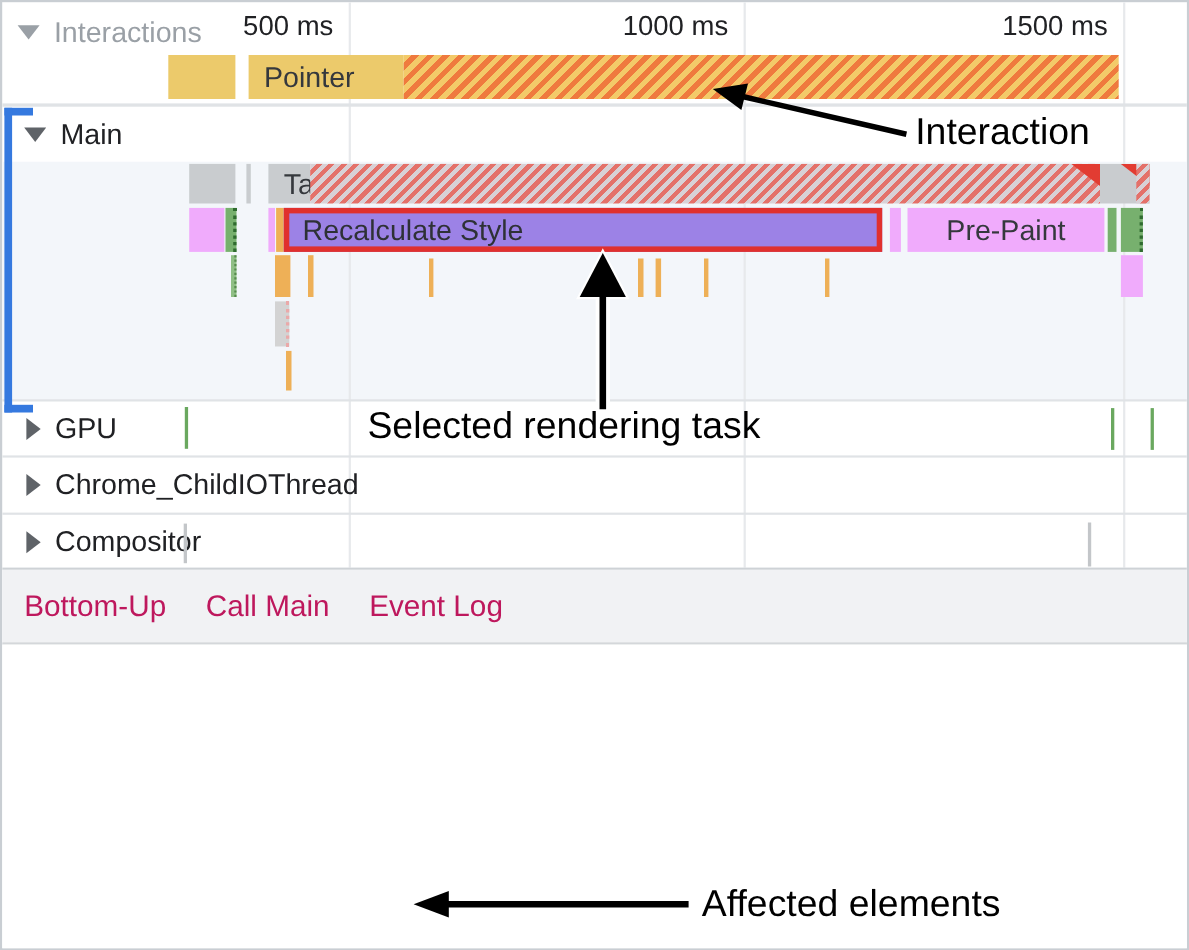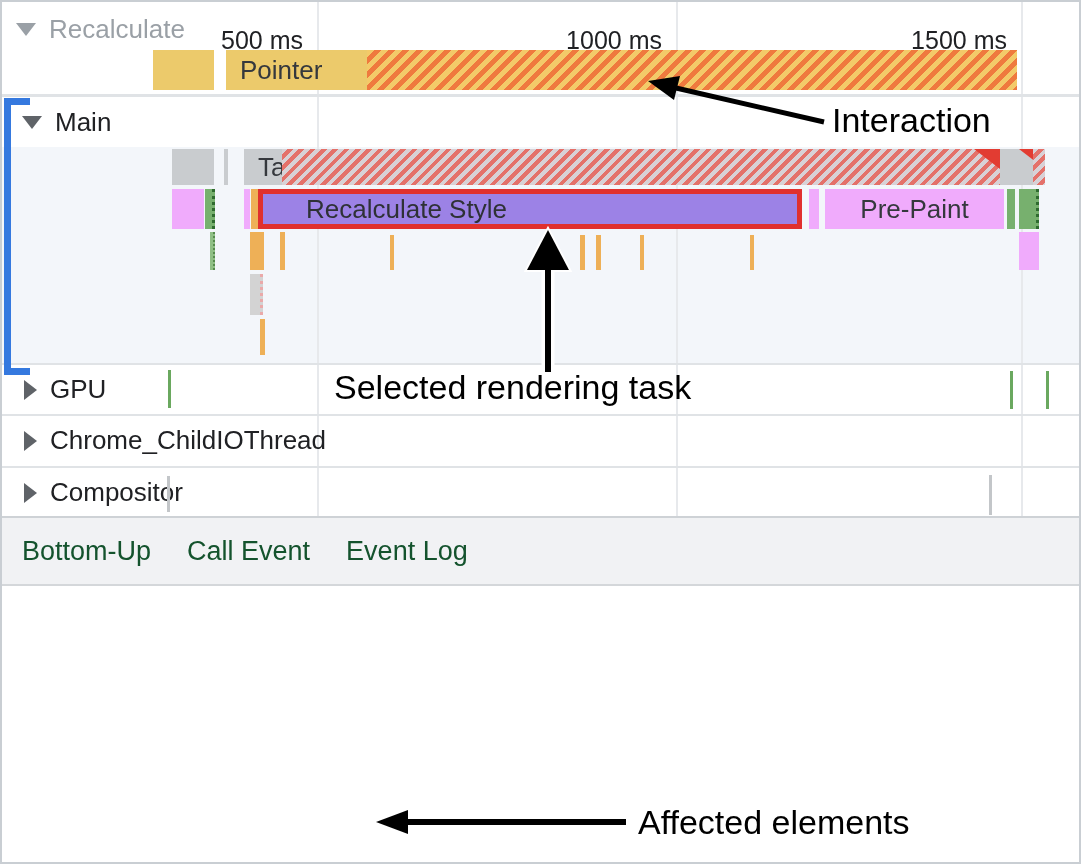--- a/index.html
+++ b/index.html
@@ -2,21 +2,21 @@
 <html><head>
 <meta charset="utf-8">
 <style>
   html,body{margin:0;padding:0;background:#fff;}
   #app{position:relative;width:1081px;height:864px;box-sizing:border-box;border:2px solid #c9ced3;
        background:#fff;font-family:"Liberation Sans",sans-serif;overflow:hidden;}
   #tracks{position:absolute;left:0;top:0;width:100%;height:516px;}
   .flamebg{position:absolute;left:0;top:145px;width:100%;height:217px;background:#f3f6fa;}
   .gridline{position:absolute;top:0;width:2px;height:514px;background:#e7e9ec;}
   .hdiv{position:absolute;left:0;width:100%;background:#e0e3e6;}
-  .ruler-label{position:absolute;top:24px;width:130px;text-align:right;font-size:25px;color:#202124;}
+  .ruler-label{position:absolute;top:8px;width:130px;text-align:right;font-size:25px;color:#202124;}
   .track-head{position:absolute;display:flex;align-items:center;gap:13px;font-size:26px;color:#202124;cursor:default;}
   .tri-down{width:0;height:0;border-left:10px solid transparent;border-right:10px solid transparent;border-top:13px solid #5f6368;}
   .tri-right{width:0;height:0;border-top:10px solid transparent;border-bottom:10px solid transparent;border-left:13px solid #5f6368;}
   #head-interactions{left:14px;top:12px;color:#9aa0a6;}
   #head-interactions .tri-down{border-top-color:#9aa0a6;}
   #head-main{left:20px;top:105px;}
   #head-gpu{left:22px;top:372px;}
   #head-childio{left:22px;top:423px;}
   #head-compositor{left:22px;top:475px;}
   #bracket{position:absolute;left:2px;top:96px;width:26px;height:277px;box-sizing:border-box;
@@ -24,37 +24,37 @@
   .bar{position:absolute;display:flex;align-items:center;box-sizing:border-box;z-index:1;}
   .bar .lbl{font-size:26px;color:#35383d;padding-left:14px;white-space:nowrap;position:relative;z-index:3;}
   .bar.center{justify-content:center;}
   .bar.center .lbl{padding:0;}
   .k-yellow{background:#ecca6b;}
   .k-yellow-striped{background:repeating-linear-gradient(135deg,#f3ca69 0 5px,#ef7a3e 5px 10px);}
   .k-gray{background:#c9cccf;}
   .k-gray-striped{background:repeating-linear-gradient(135deg,#d8d1d6 0 4px,#e4716a 4px 8px);}
   .k-purple{background:#f0abfc;}
   .k-purple-selected{background:#9c82e6;border:5px solid #e0302e;z-index:2;}
-  .k-purple-selected .lbl{padding-left:12px;color:#2e3136;margin-left:31px;}
+  .k-purple-selected .lbl{padding-left:12px;color:#2e3136;}
   .k-green{background:#77b06e;}
   .k-green-dotted{background:#77b06e;border-right:3px dotted #2f6b2f;}
   .k-green-light{background:#8fbf85;border-right:2px dotted #568a4d;}
   .k-orange{background:#eeb057;}
   .k-gray-pink{background:#d3d3d3;border-right:3px dotted #eaa9a9;}
   .k-green-tick{background:#6aa85f;}
   .k-gray-tick{background:#c3c6c9;}
   .corner{position:absolute;right:0;top:0;width:0;height:0;border-left:26px solid transparent;border-top:20px solid #e23c32;}
   .annotation{position:absolute;font-size:34px;color:#000;white-space:nowrap;z-index:6;}
   #ann-interaction{left:830px;top:99px;}
   #ann-selected{left:332px;top:366px;}
   #ann-affected{left:636px;top:801px;}
   .arrow{position:absolute;z-index:5;pointer-events:none;}
   #tabbar{position:absolute;left:0;top:516px;width:100%;height:66px;background:#f1f2f4;
           border-bottom:2px solid #d4d7da;display:flex;padding-left:2px;box-sizing:content-box;}
-  .tab{position:relative;display:flex;align-items:center;padding:0 18px;font-size:27px;color:#14532d;cursor:default;}
+  .tab{position:relative;display:flex;align-items:center;padding:0 18px;font-size:27px;color:#be185d;cursor:default;}
   .tab.active{color:#3c4043;}
   .tab.active::after{content:"";position:absolute;left:0;right:0;bottom:0;height:5px;background:#1a73e8;}
   #summary{position:absolute;left:0;top:584px;width:100%;height:278px;background:#fff;}
 </style>
 </head>
 <body>
 
 <div id="app">
 
   <div id="tracks">
@@ -73,21 +73,21 @@
     <div class="hdiv" style="top:92px;height:3px;"></div>
     <div class="hdiv" style="top:361px;height:2px;"></div>
     <div class="hdiv" style="top:412px;height:2px;"></div>
     <div class="hdiv" style="top:464px;height:2px;"></div>
     <div class="hdiv" style="top:514px;height:2px;background:#ced2d6;"></div>
 
     <div id="bracket"></div>
 
     <div class="track-head" id="head-interactions">
       <span class="tri-down"></span>
-      <span>Recalculate</span>
+      <span>Interactions</span>
     </div>
     <div class="track-head" id="head-main">
       <span class="tri-down"></span>
       <span>Main</span>
     </div>
     <div class="track-head" id="head-gpu">
       <span class="tri-right"></span>
       <span>GPU</span>
     </div>
     <div class="track-head" id="head-childio">
@@ -165,21 +165,21 @@
 
   <span class="annotation" id="ann-selected">Selected rendering task</span>
   <span class="annotation" id="ann-interaction">Interaction</span>
   <span class="annotation" id="ann-affected">Affected elements</span>
 
   <div id="tabbar">
     <div class="tab">
       <span>Bottom-Up</span>
     </div>
     <div class="tab">
-      <span>Call Event</span>
+      <span>Call Main</span>
     </div>
     <div class="tab">
       <span>Event Log</span>
     </div>
   </div>
 
   <div id="summary">
     
     
     

